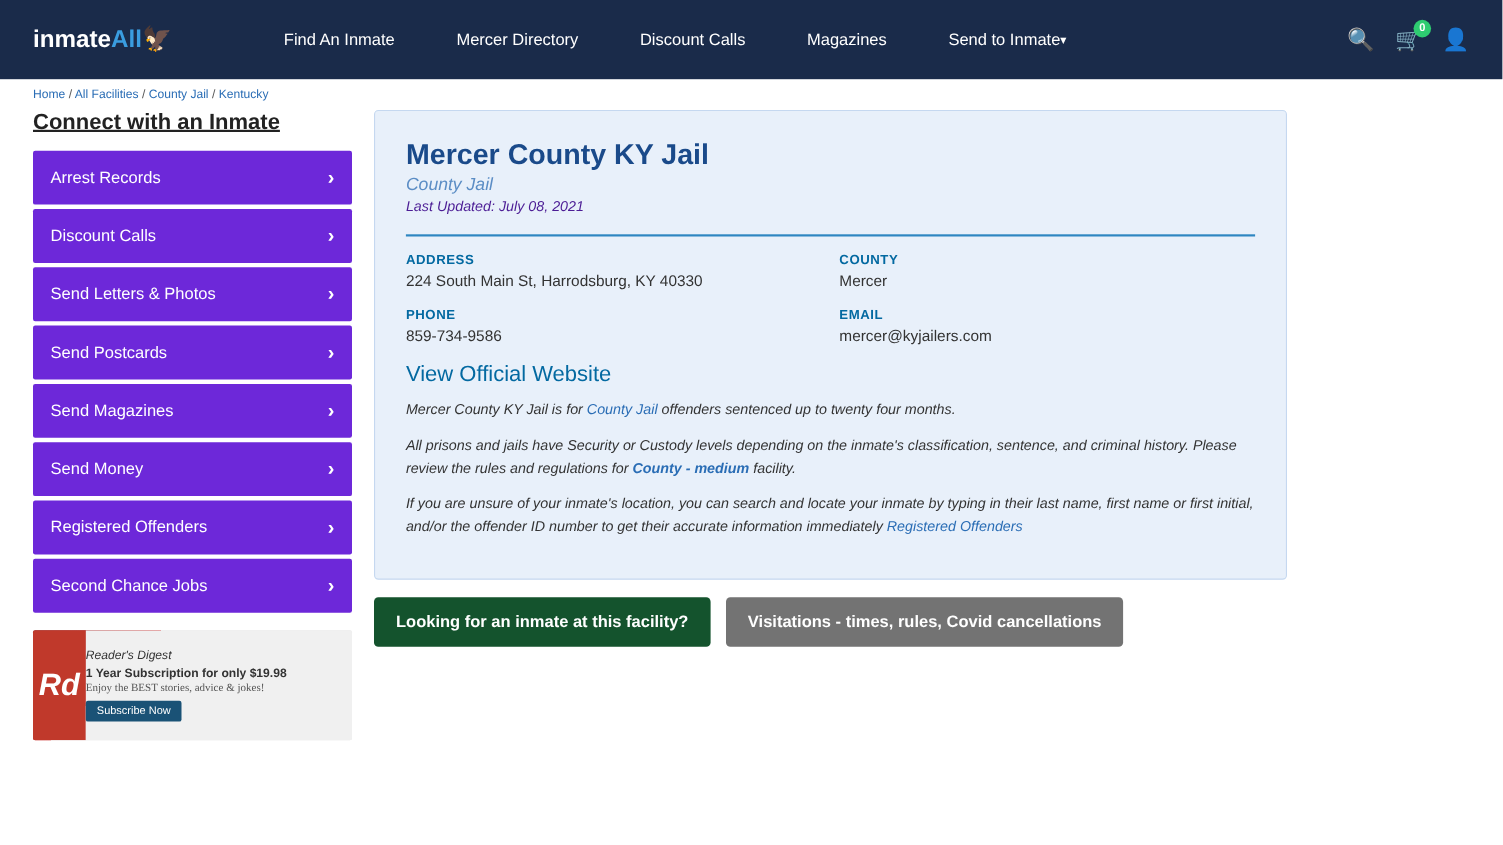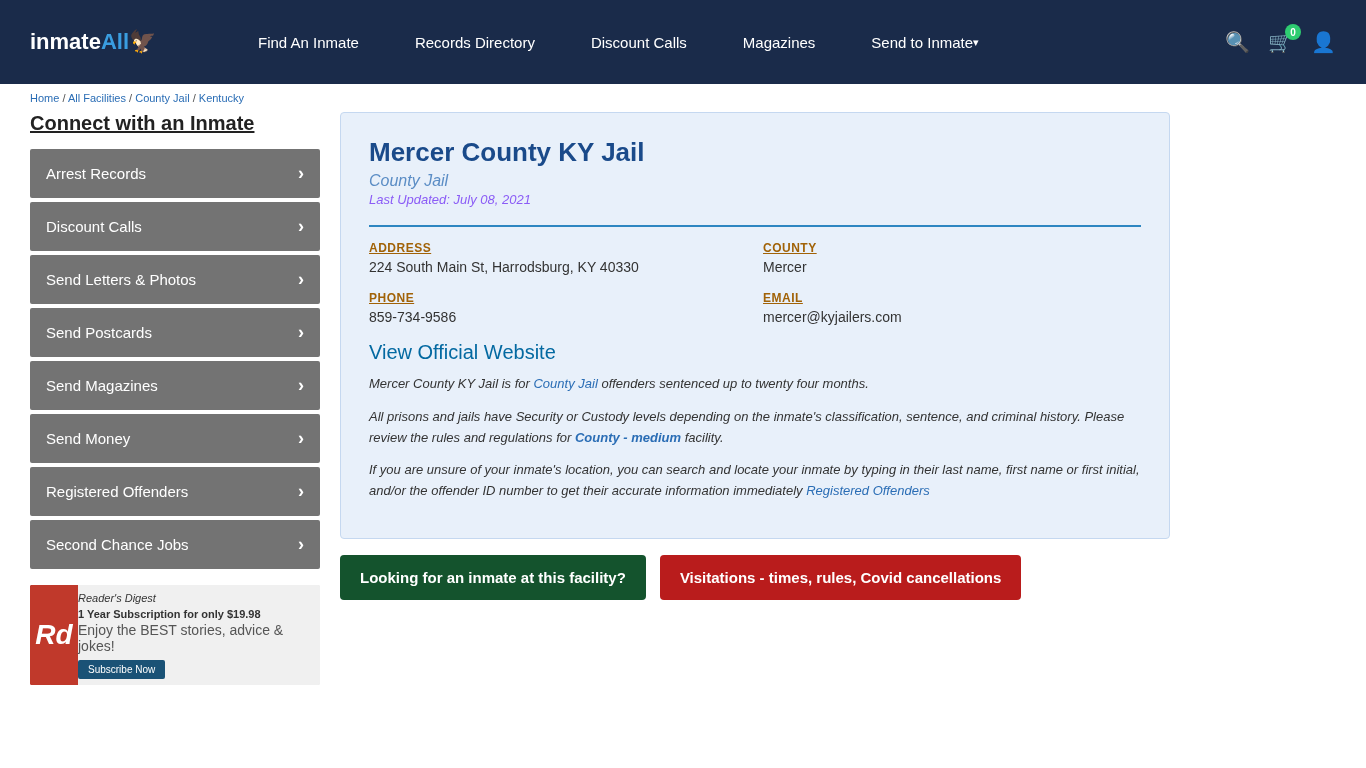--- a/index.html
+++ b/index.html
@@ -4,21 +4,21 @@
   <style>
     * { margin: 0; padding: 0; box-sizing: border-box; }
     body { font-family: Arial, sans-serif; font-size: 14px; color: #333; background: #fff; }
 
     
     .header {
       background: #1a2b4a;
       display: flex;
       align-items: center;
       padding: 0 30px;
-      height: 84px;
+      height: 72px;
       gap: 0;
     }
     .logo-area {
       display: flex;
       align-items: center;
       margin-right: 40px;
       min-width: 160px;
     }
     .logo-text {
       font-size: 22px;
@@ -105,21 +105,21 @@
       text-decoration: underline;
       margin-bottom: 14px;
       color: #222;
     }
     .sidebar-menu {
       display: flex;
       flex-direction: column;
       gap: 4px;
     }
     .sidebar-item {
-      background: #737373;
+      background: #6d28d9;
       color: #fff;
       display: flex;
       align-items: center;
       justify-content: space-between;
       padding: 14px 16px;
       cursor: pointer;
       font-size: 15px;
       border-radius: 2px;
     }
     .sidebar-arrow {
@@ -138,21 +138,21 @@
     .ad-inner {
       display: flex;
       width: 100%;
       height: 100%;
     }
     .ad-red { background: #c0392b; width: 48px; display: flex; align-items: center; justify-content: center; }
     .ad-red-text { color: #fff; font-size: 28px; font-weight: bold; font-style: italic; }
     .ad-content { background: #f0f0f0; flex: 1; padding: 8px 0; display: flex; flex-direction: column; justify-content: center; }
     .ad-title { font-size: 11px; color: #333; margin-bottom: 4px; font-style: italic; }
     .ad-sub { font-size: 11px; color: #333; font-weight: bold; margin-bottom: 2px; }
-    .ad-desc { font-size: 14px; color: #555; margin-bottom: 6px; }
+    .ad-desc { font-size: 10px; color: #555; margin-bottom: 6px; font-family: Liberation Serif, serif; }
     .ad-btn {
       background: #1a5276;
       color: #fff;
       border: none;
       padding: 4px 10px;
       font-size: 10px;
       cursor: pointer;
       border-radius: 2px;
       display: inline-block;
       width: fit-content;
@@ -176,39 +176,38 @@
       margin-bottom: 4px;
     }
     .facility-type {
       font-size: 16px;
       color: #5b8dc5;
       font-style: italic;
       margin-bottom: 2px;
     }
     .facility-updated {
       font-size: 13px;
-      color: #8b5cf6;
+      color: #4c1d95;
       font-style: italic;
       margin-bottom: 18px;
     }
     .info-grid {
       display: grid;
       grid-template-columns: 1fr 1fr;
       gap: 16px;
       border-top: 2px solid #2e86c1;
       padding-top: 14px;
       margin-bottom: 16px;
     }
     .info-label {
       font-size: 12px;
       font-weight: bold;
-      color: #a16207;
+      color: #0369a1;
       letter-spacing: 0.5px;
       margin-bottom: 4px;
-      text-decoration: underline;
     }
     .info-value {
       font-size: 14px;
       color: #333;
     }
     .official-link {
       color: #0369a1;
       text-decoration: none;
       font-size: 20px;
     }
@@ -242,32 +241,32 @@
     .cta-btn {
       padding: 14px 20px;
       border: none;
       border-radius: 4px;
       font-size: 15px;
       font-weight: bold;
       cursor: pointer;
       color: #fff;
     }
     .cta-btn-green { background: #14532d; }
-    .cta-btn-darkgreen { background: #b91c1c; }
+    .cta-btn-darkgreen { background: #737373; }
   </style>
 </head>
 <body>
 
 <header class="header">
   <div class="logo-area">
     <span class="logo-text">inmate<span class="all">All</span>🦅</span>
   </div>
   <nav class="nav">
     <a class="nav-item">Find An Inmate</a>
-    <a class="nav-item">Records Directory</a>
+    <a class="nav-item">Mercer Directory</a>
     <a class="nav-item">Discount Calls</a>
     <a class="nav-item">Magazines</a>
     <a class="nav-item with-arrow">Send to Inmate</a>
   </nav>
   <div class="header-icons">
     <span class="header-icon">🔍</span>
     <span class="header-icon" style="position:relative;">
       🛒
       <span class="cart-badge">0</span>
     </span>

